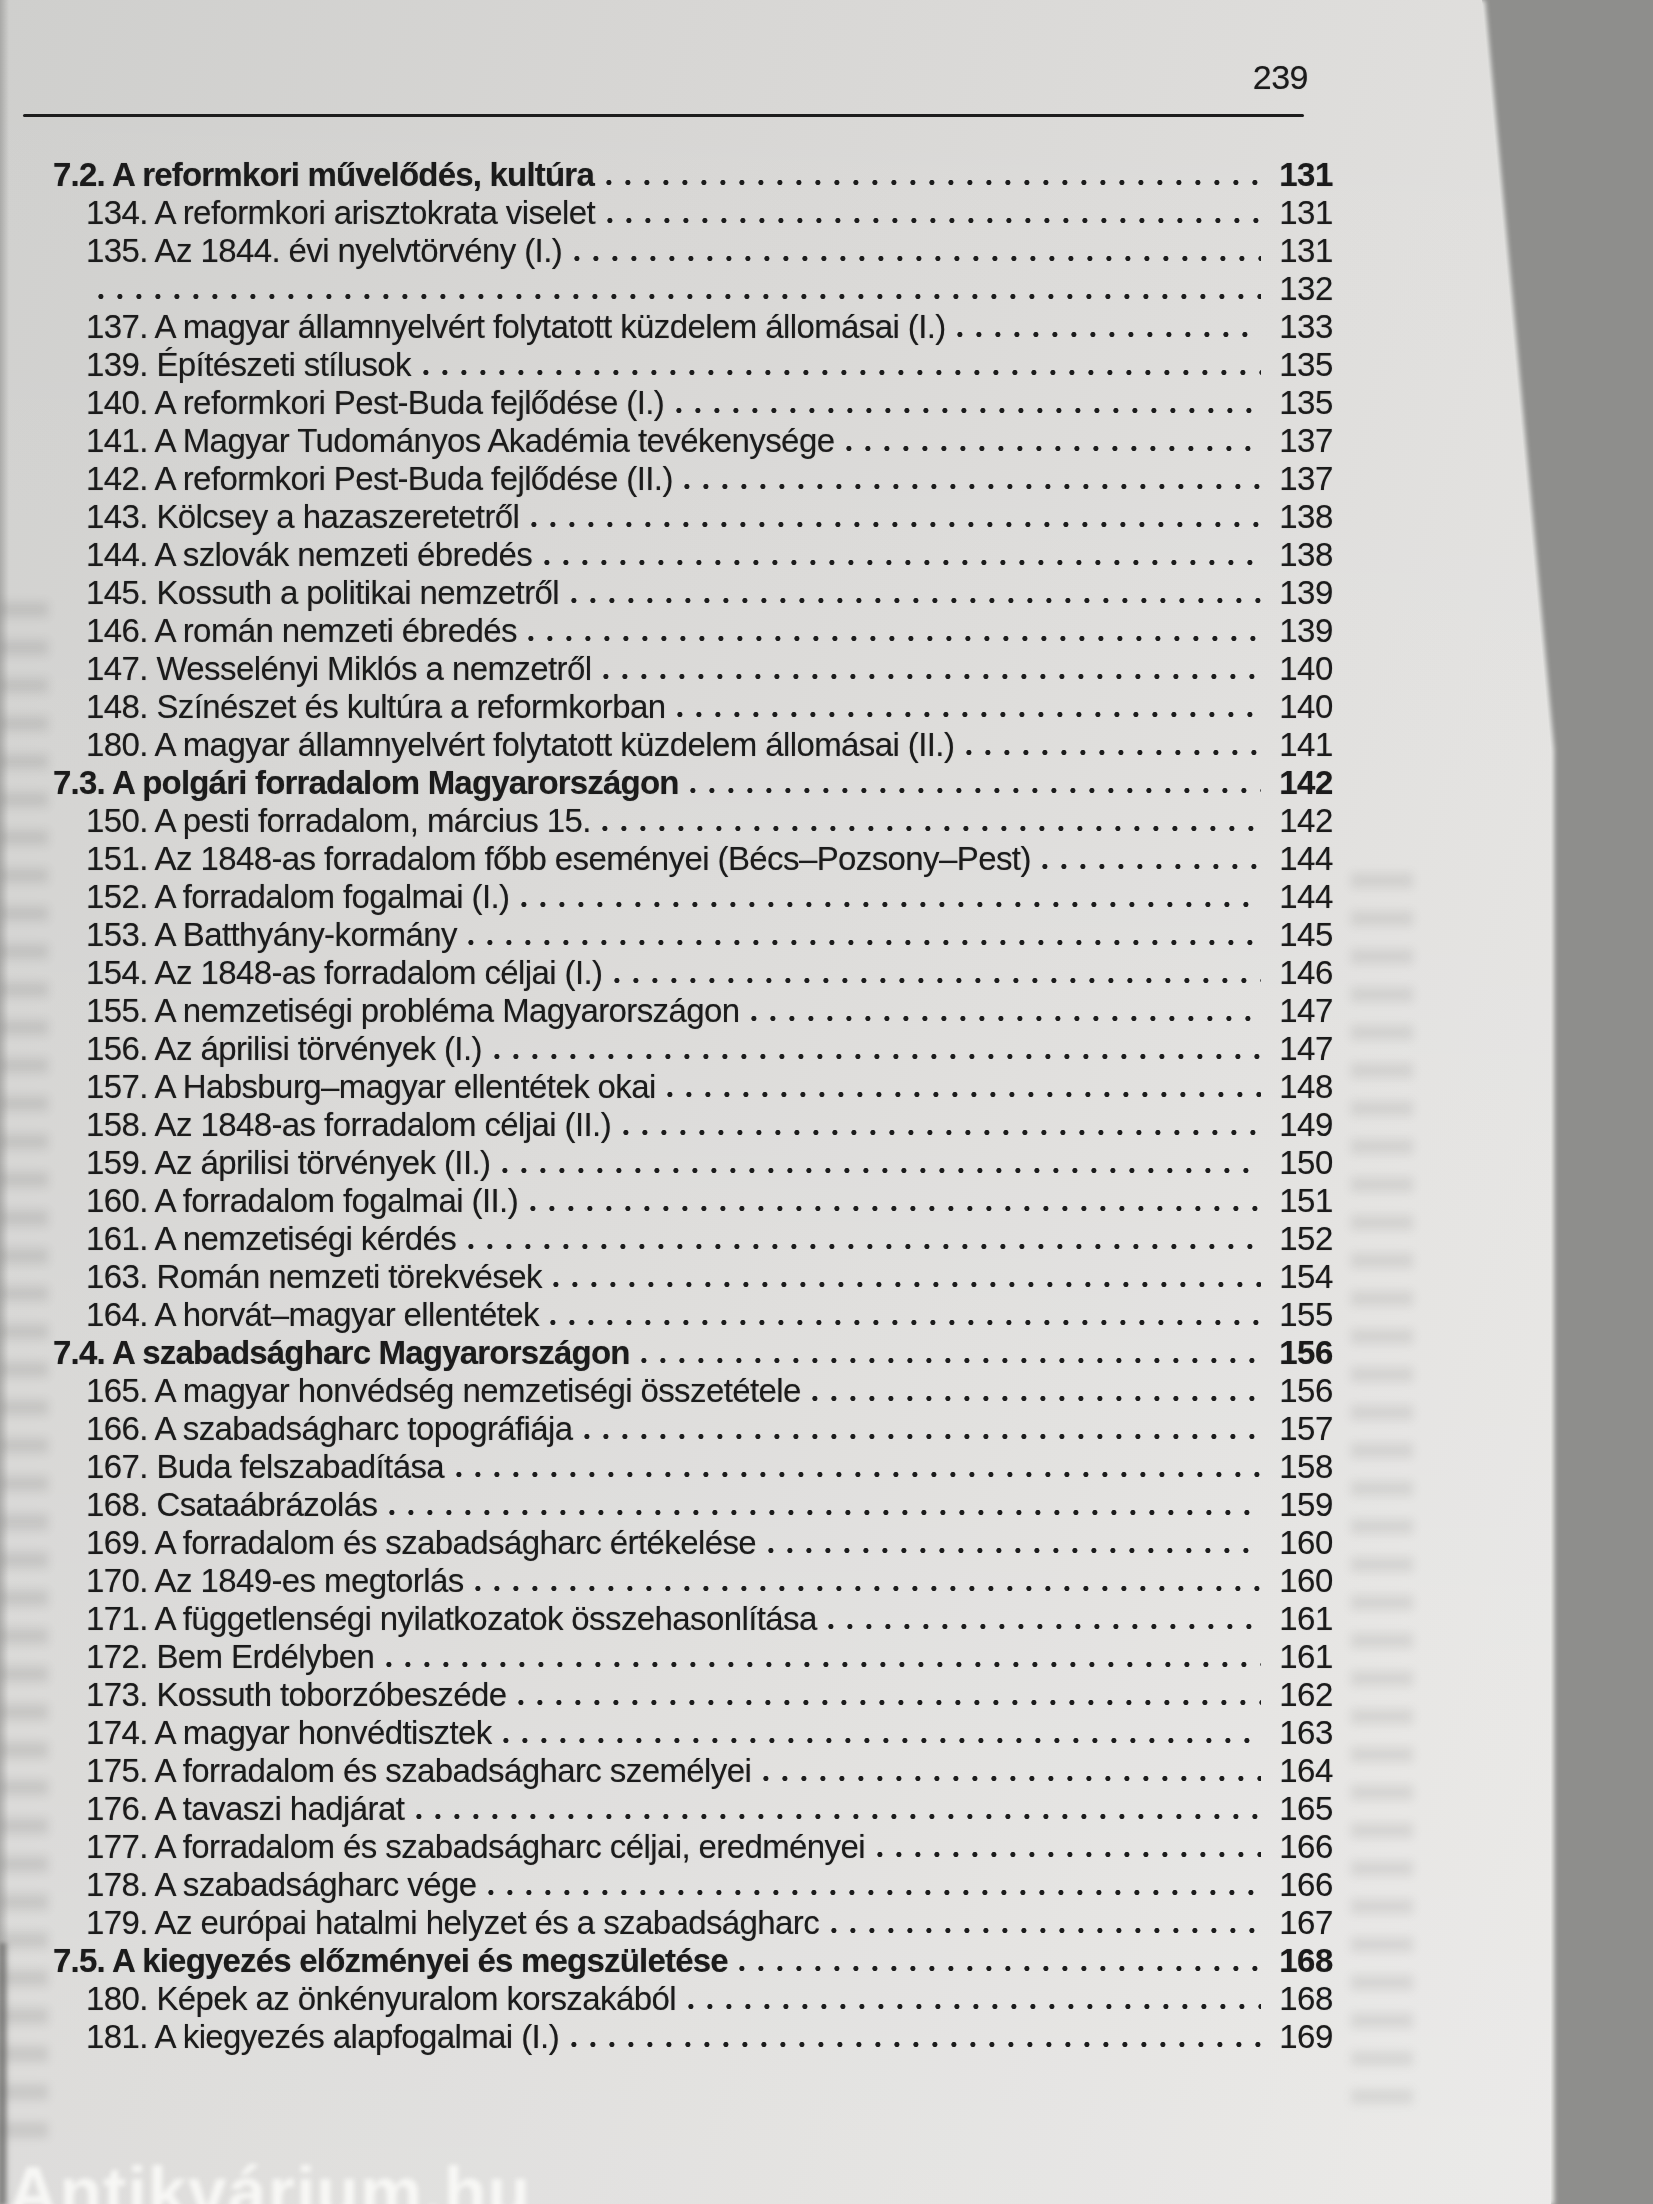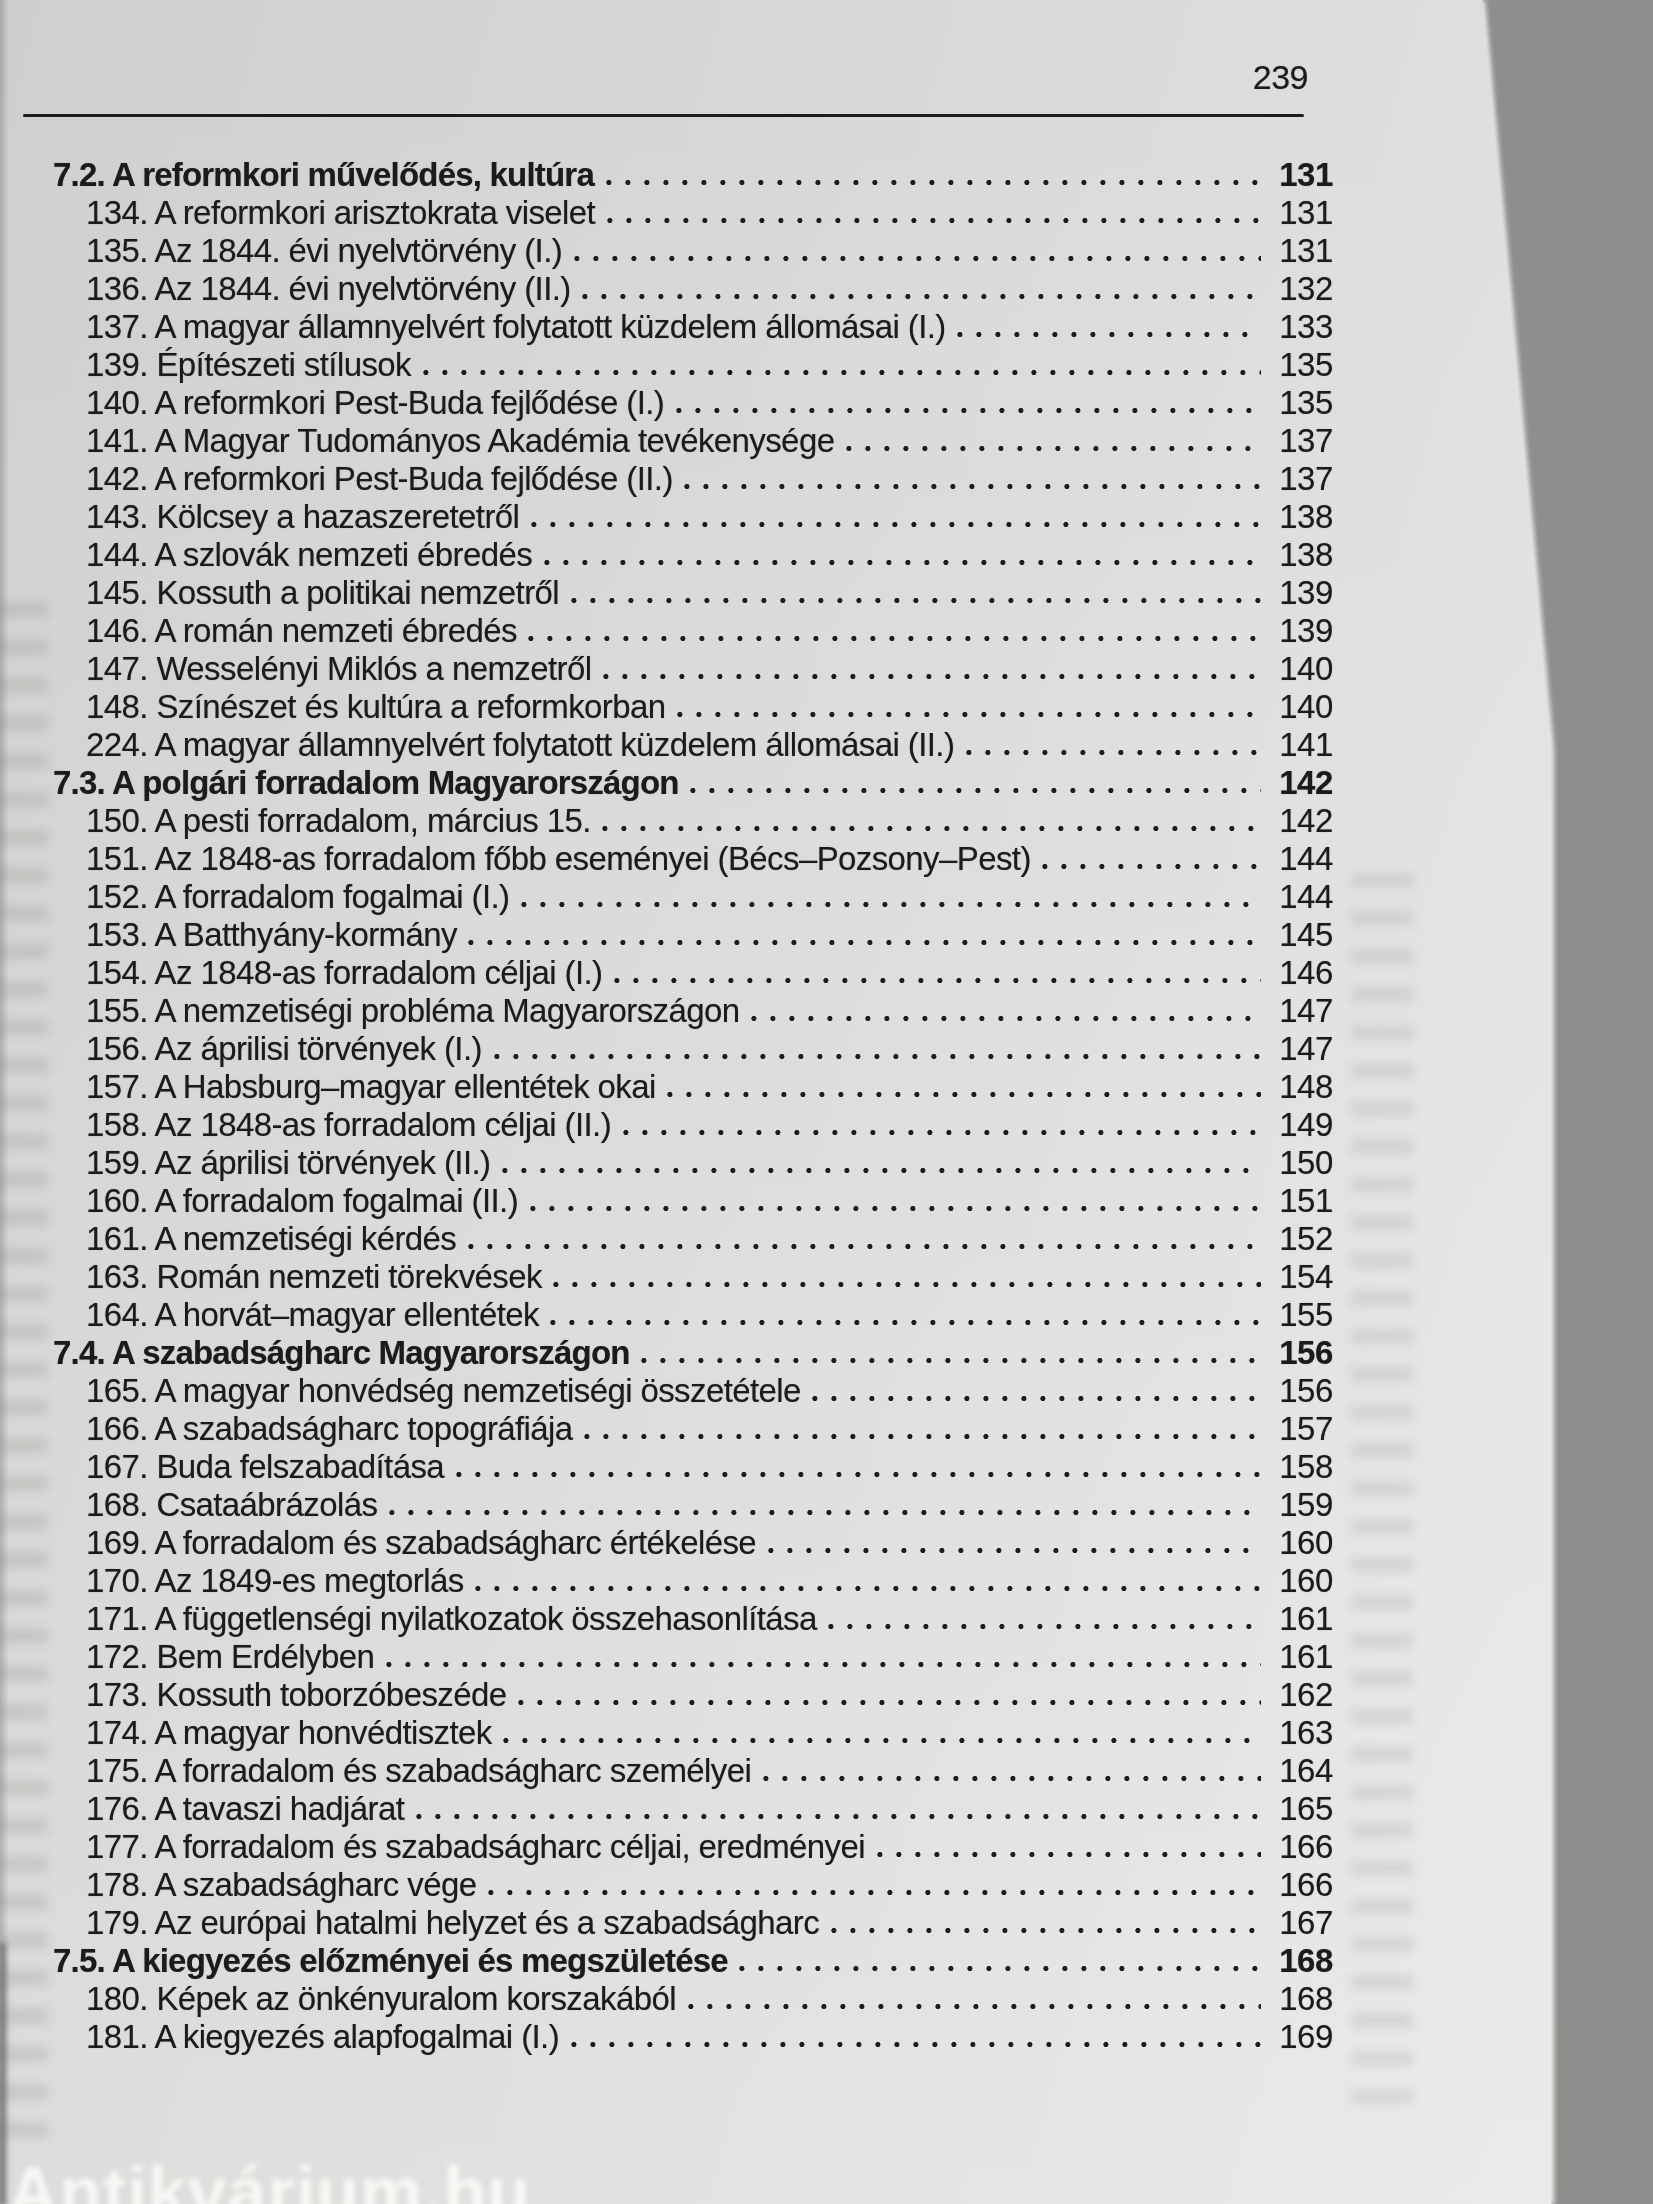--- a/index.html
+++ b/index.html
@@ -111,21 +111,20 @@
     <span class="pagenum">131</span>
   </div>
 
   <div class="row entry">
     <span class="label">135. Az 1844. évi nyelvtörvény (I.)</span>
     <span class="leader"></span>
     <span class="pagenum">131</span>
   </div>
 
   <div class="row entry">
-    <span class="label">136. Az 1844. évi nyelvtörvény (II.)</span>
     <span class="leader"></span>
     <span class="pagenum">132</span>
   </div>
 
   <div class="row entry">
     <span class="label">137. A magyar államnyelvért folytatott küzdelem állomásai (I.)</span>
     <span class="leader"></span>
     <span class="pagenum">133</span>
   </div>
 
@@ -184,21 +183,21 @@
     <span class="pagenum">140</span>
   </div>
 
   <div class="row entry">
     <span class="label">148. Színészet és kultúra a reformkorban</span>
     <span class="leader"></span>
     <span class="pagenum">140</span>
   </div>
 
   <div class="row entry">
-    <span class="label">224. A magyar államnyelvért folytatott küzdelem állomásai (II.)</span>
+    <span class="label">180. A magyar államnyelvért folytatott küzdelem állomásai (II.)</span>
     <span class="leader"></span>
     <span class="pagenum">141</span>
   </div>
 
   <div class="row section">
     <span class="label">7.3. A polgári forradalom Magyarországon</span>
     <span class="leader"></span>
     <span class="pagenum">142</span>
   </div>
 

